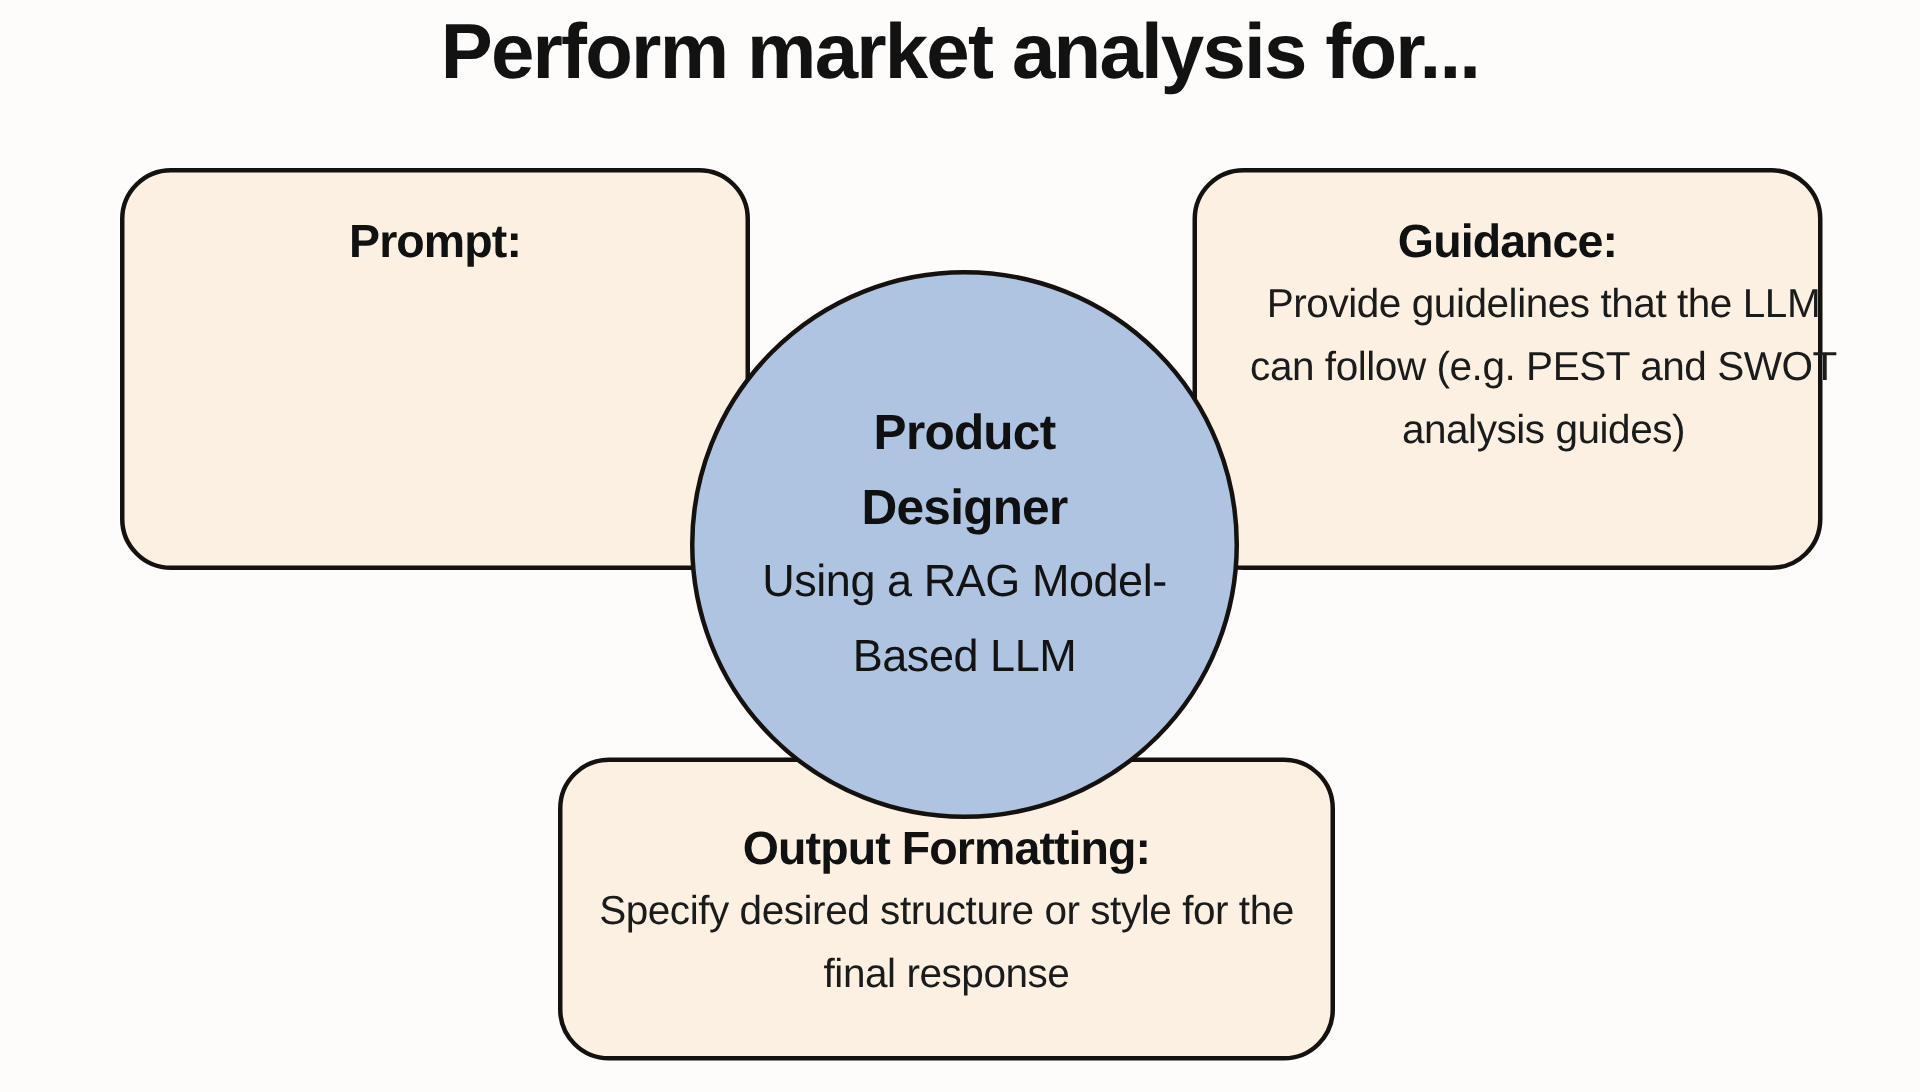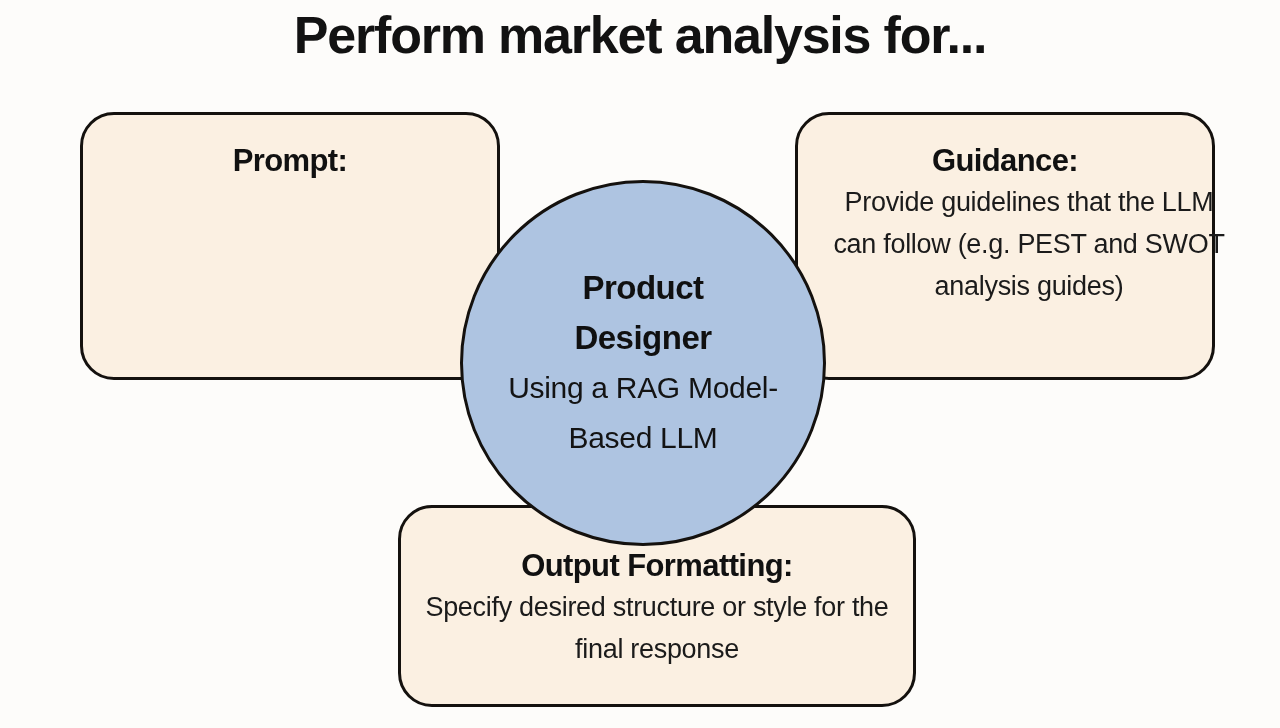--- a/index.html
+++ b/index.html
@@ -95,21 +95,21 @@
     height: 268px;
     padding: 26px 12px 0 12px;
   }
   #box-guidance .box-body {
     width: 400px;
     margin-left: 48px;
   }
 
   
   #box-output {
-    left: 398px;
+    left: 372px;
     top: 505px;
     width: 518px;
     height: 202px;
     padding: 38px 14px 0 14px;
   }
   #box-output .box-body {
     width: 480px;
   }
 
   

